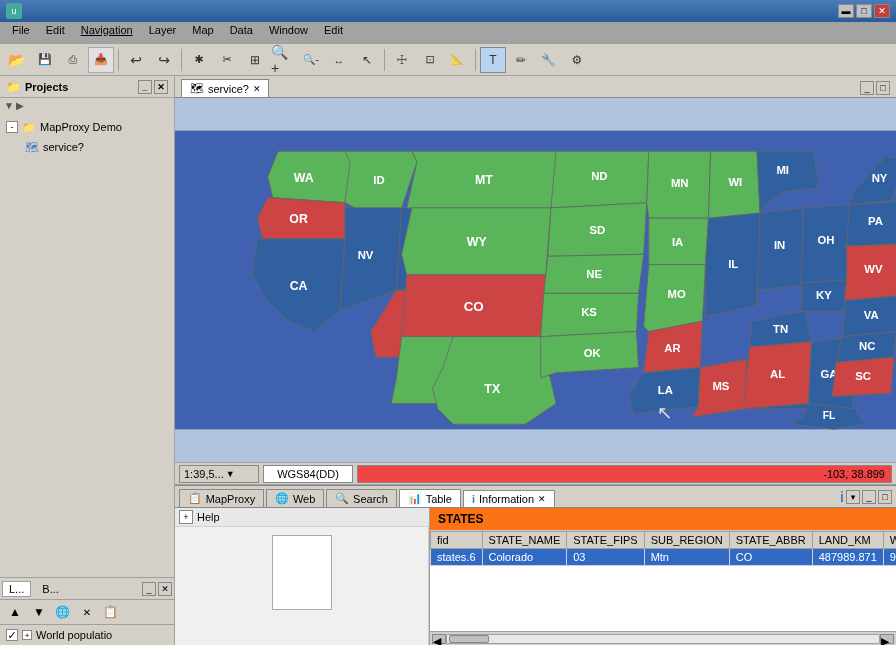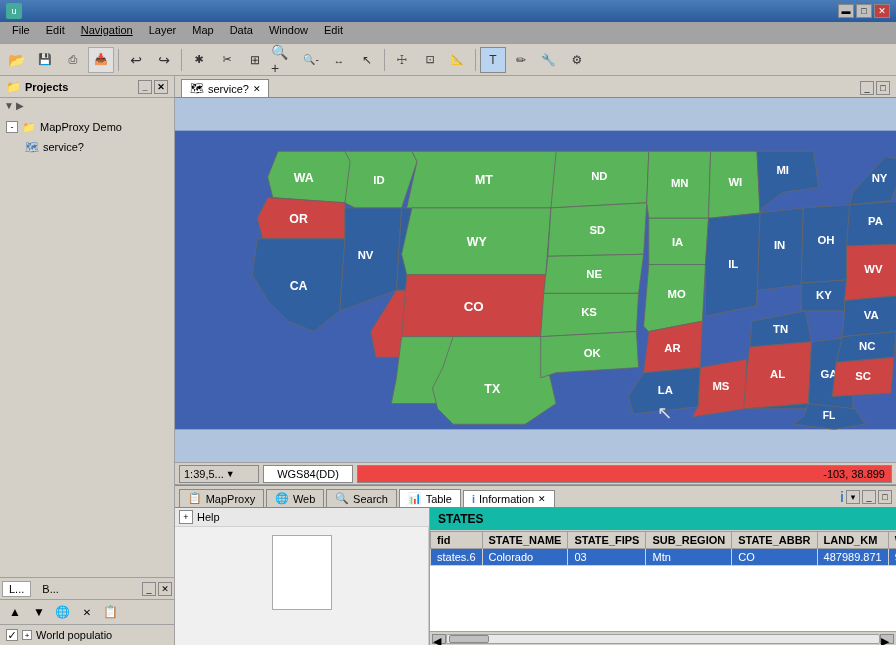--- a/index.html
+++ b/index.html
@@ -313,38 +313,38 @@
       flex: 1;
       display: flex;
       flex-direction: column;
       overflow: hidden;
     }
     .info-header {
       padding: 4px 8px;
       font-weight: bold;
       font-size: 12px;
       border-bottom: 1px solid #ccc;
-      background: #14b8a6;
+      background: #f97316;
     }
     .data-table {
       flex: 1;
       overflow: auto;
       background: white;
     }
     table {
       width: 100%;
       border-collapse: collapse;
       font-size: 11px;
     }
     th {
       background: #d4d0c8;
       border: 1px solid #a0a0a0;
       padding: 2px 6px;
       text-align: left;
-      font-weight: bold;
+      font-weight: normal;
       white-space: nowrap;
     }
     td {
       border: 1px solid #d0d0d0;
       padding: 2px 6px;
       white-space: nowrap;
     }
     tr.selected td { background: #316ac5; color: white; }
 
     .bottom-scrollbar {

